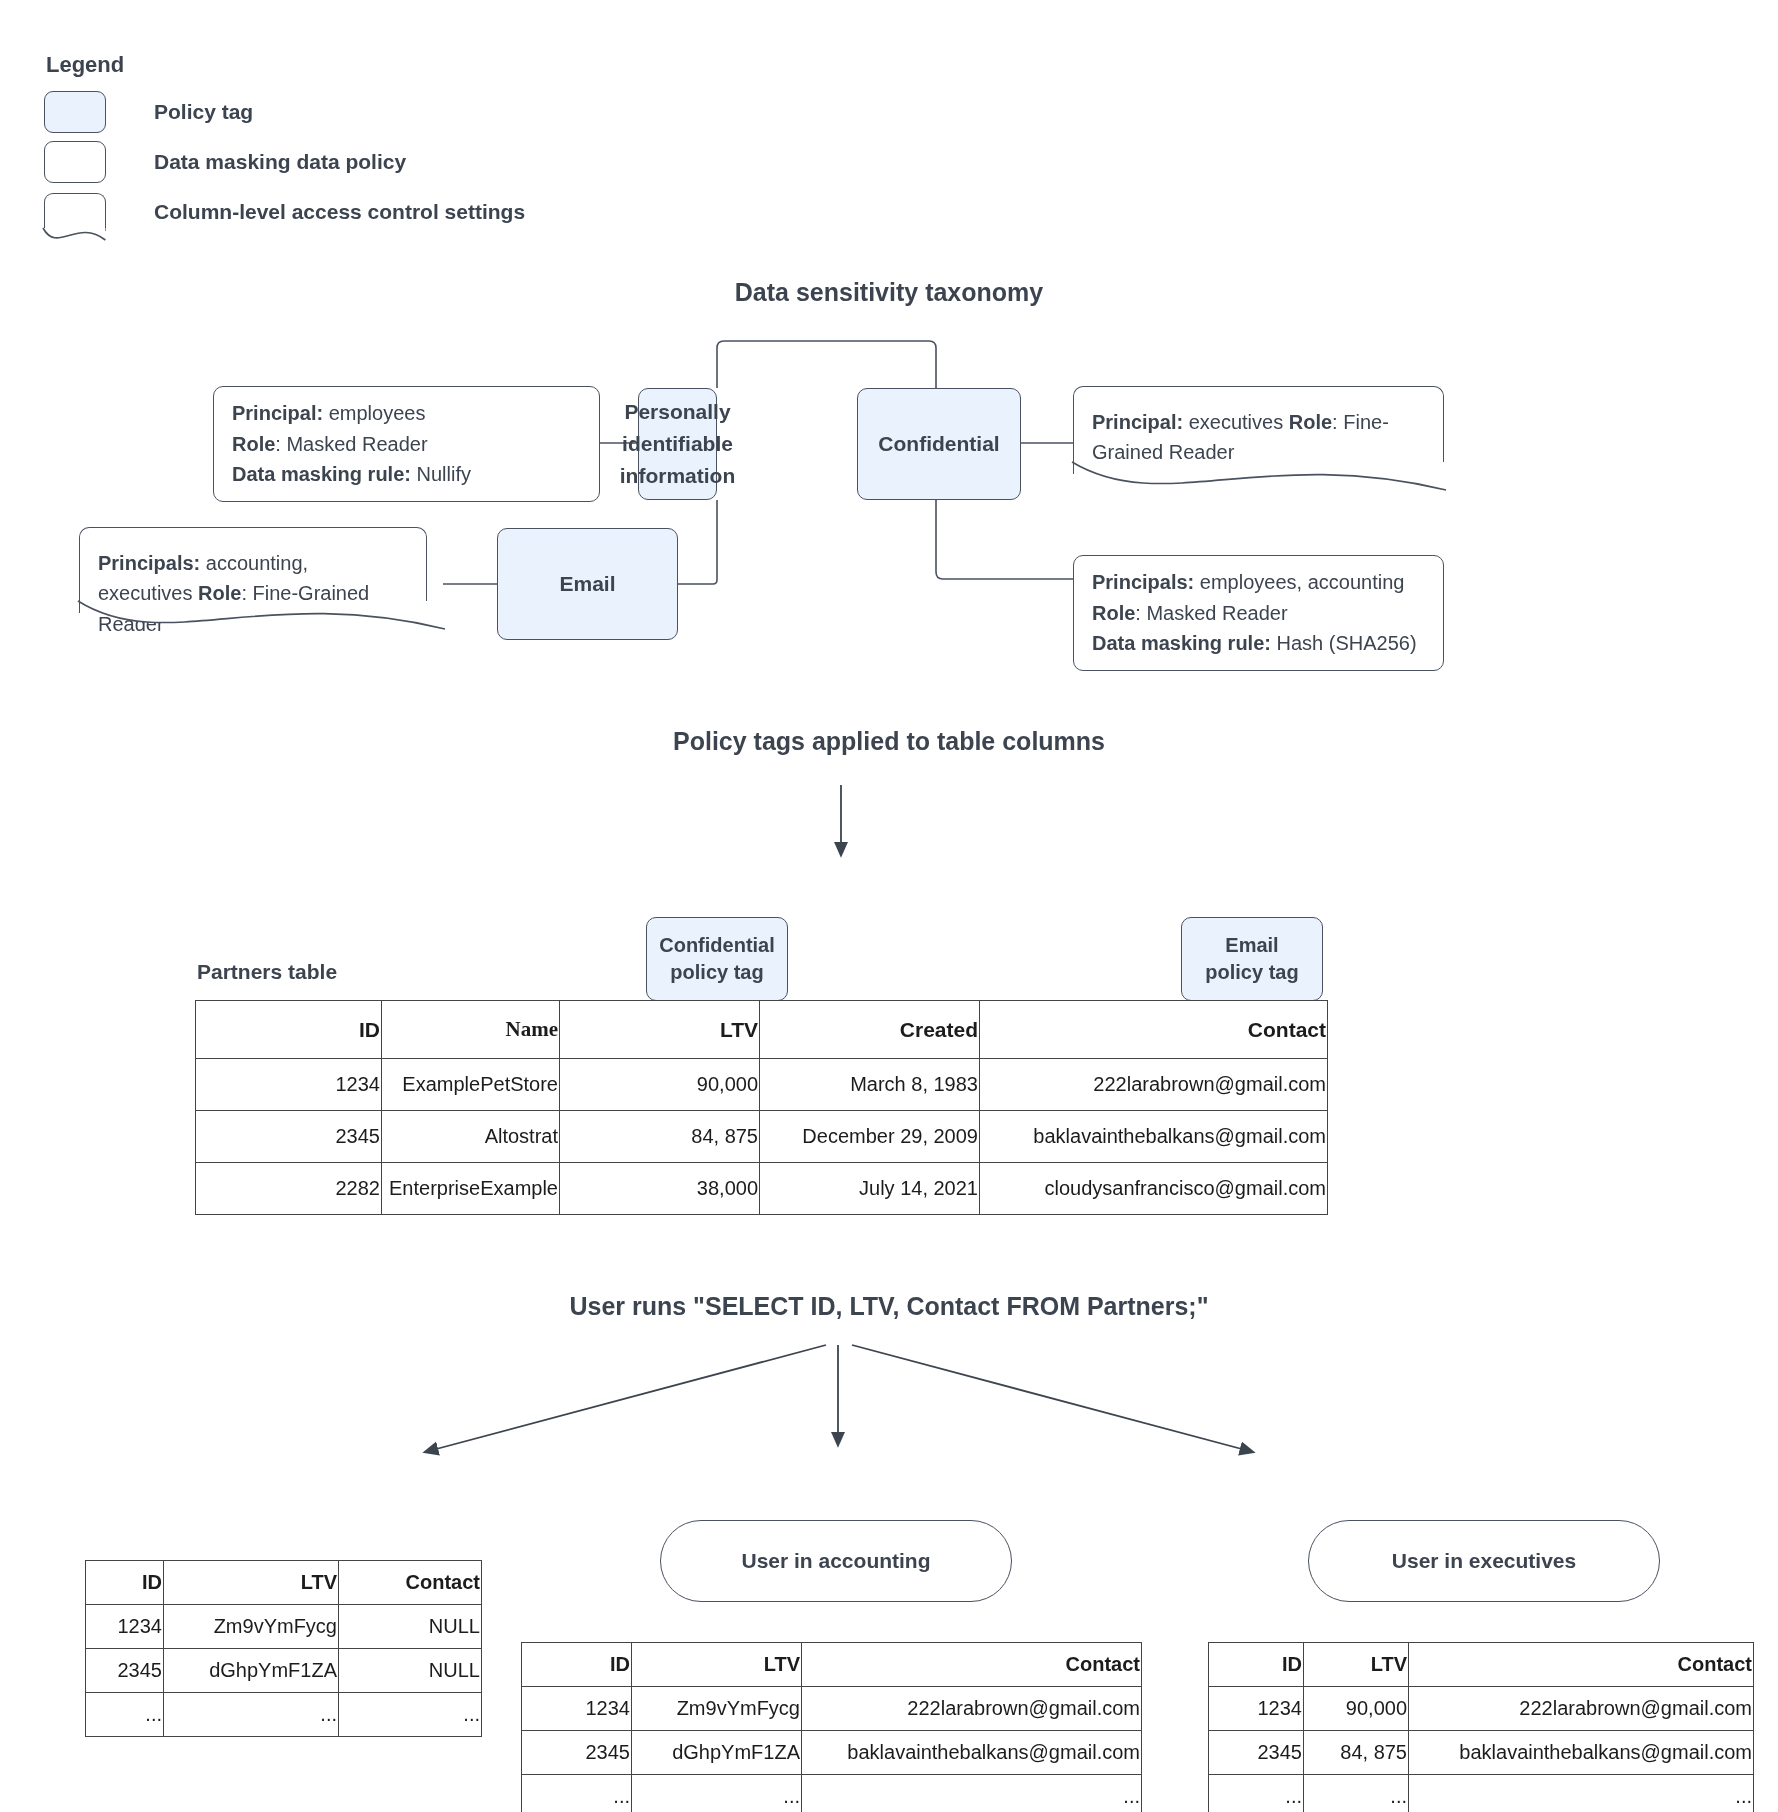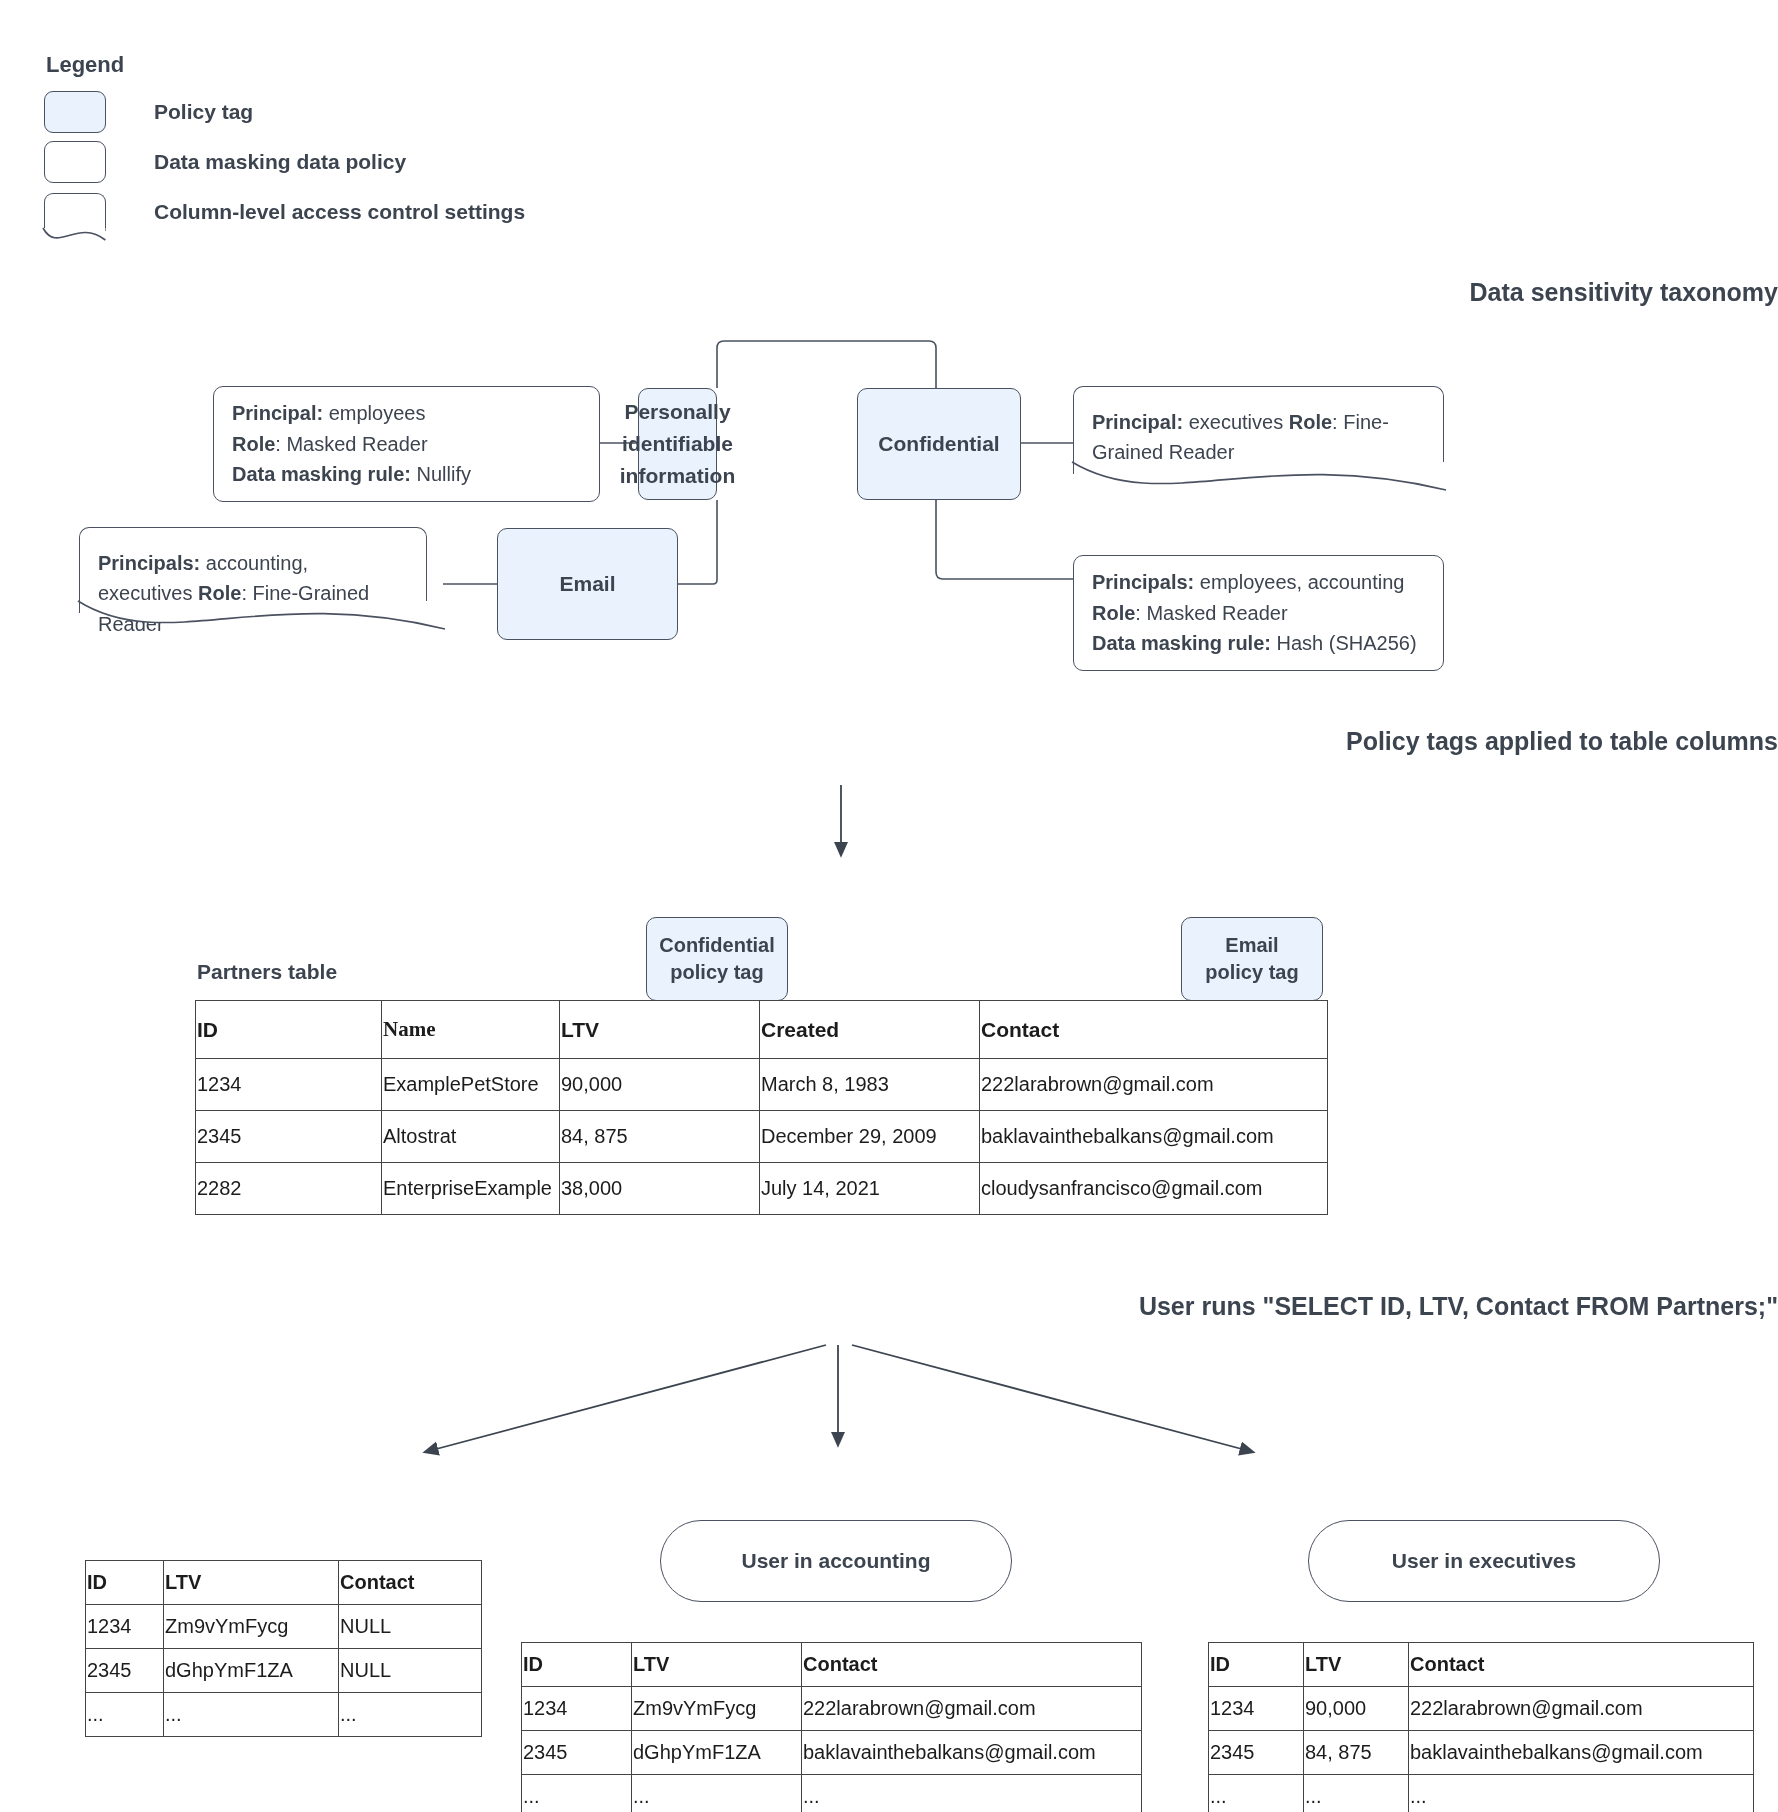--- a/index.html
+++ b/index.html
@@ -35,21 +35,21 @@
   .sw.wavy { position: relative; border-bottom: none; border-radius: 9px 9px 0 0; height: 38px; }
   .sw.wavy .wave { position:absolute; left:-1.6px; bottom:-17px; width:62.4px; height:20px; overflow:visible;}
   .legend-label {
     font-size: 21px; font-weight: bold; color: #3c4450; margin-left: 36px;
     white-space: nowrap;
   }
 
   
   .sect-title {
     font-size: 25px; font-weight: bold; color: #3c4450;
-    text-align: right; white-space: nowrap;
+    text-align: center; white-space: nowrap;
   }
 
   
   .node {
     border: 1.6px solid #4a5160;
     border-radius: 10px;
     background: #ffffff;
     display: flex; align-items: center;
     padding: 0 18px;
     font-size: 20px; line-height: 1.52;
@@ -80,21 +80,21 @@
 
   
   table.grid {
     border-collapse: collapse;
     font-size: 20px;
     color: #1c1c1c;
     background: #fff;
   }
   table.grid th, table.grid td {
     border: 1.3px solid #444;
-    text-align: left;
+    text-align: right;
     font-weight: normal;
     white-space: nowrap;
     margin-top: 36px;
   }
   table.grid th { font-weight: bold; }
 
   
   #partners-table th { height: 58px; font-size: 21px; }
   #partners-table td { height: 52px; font-size: 20px; }
 

